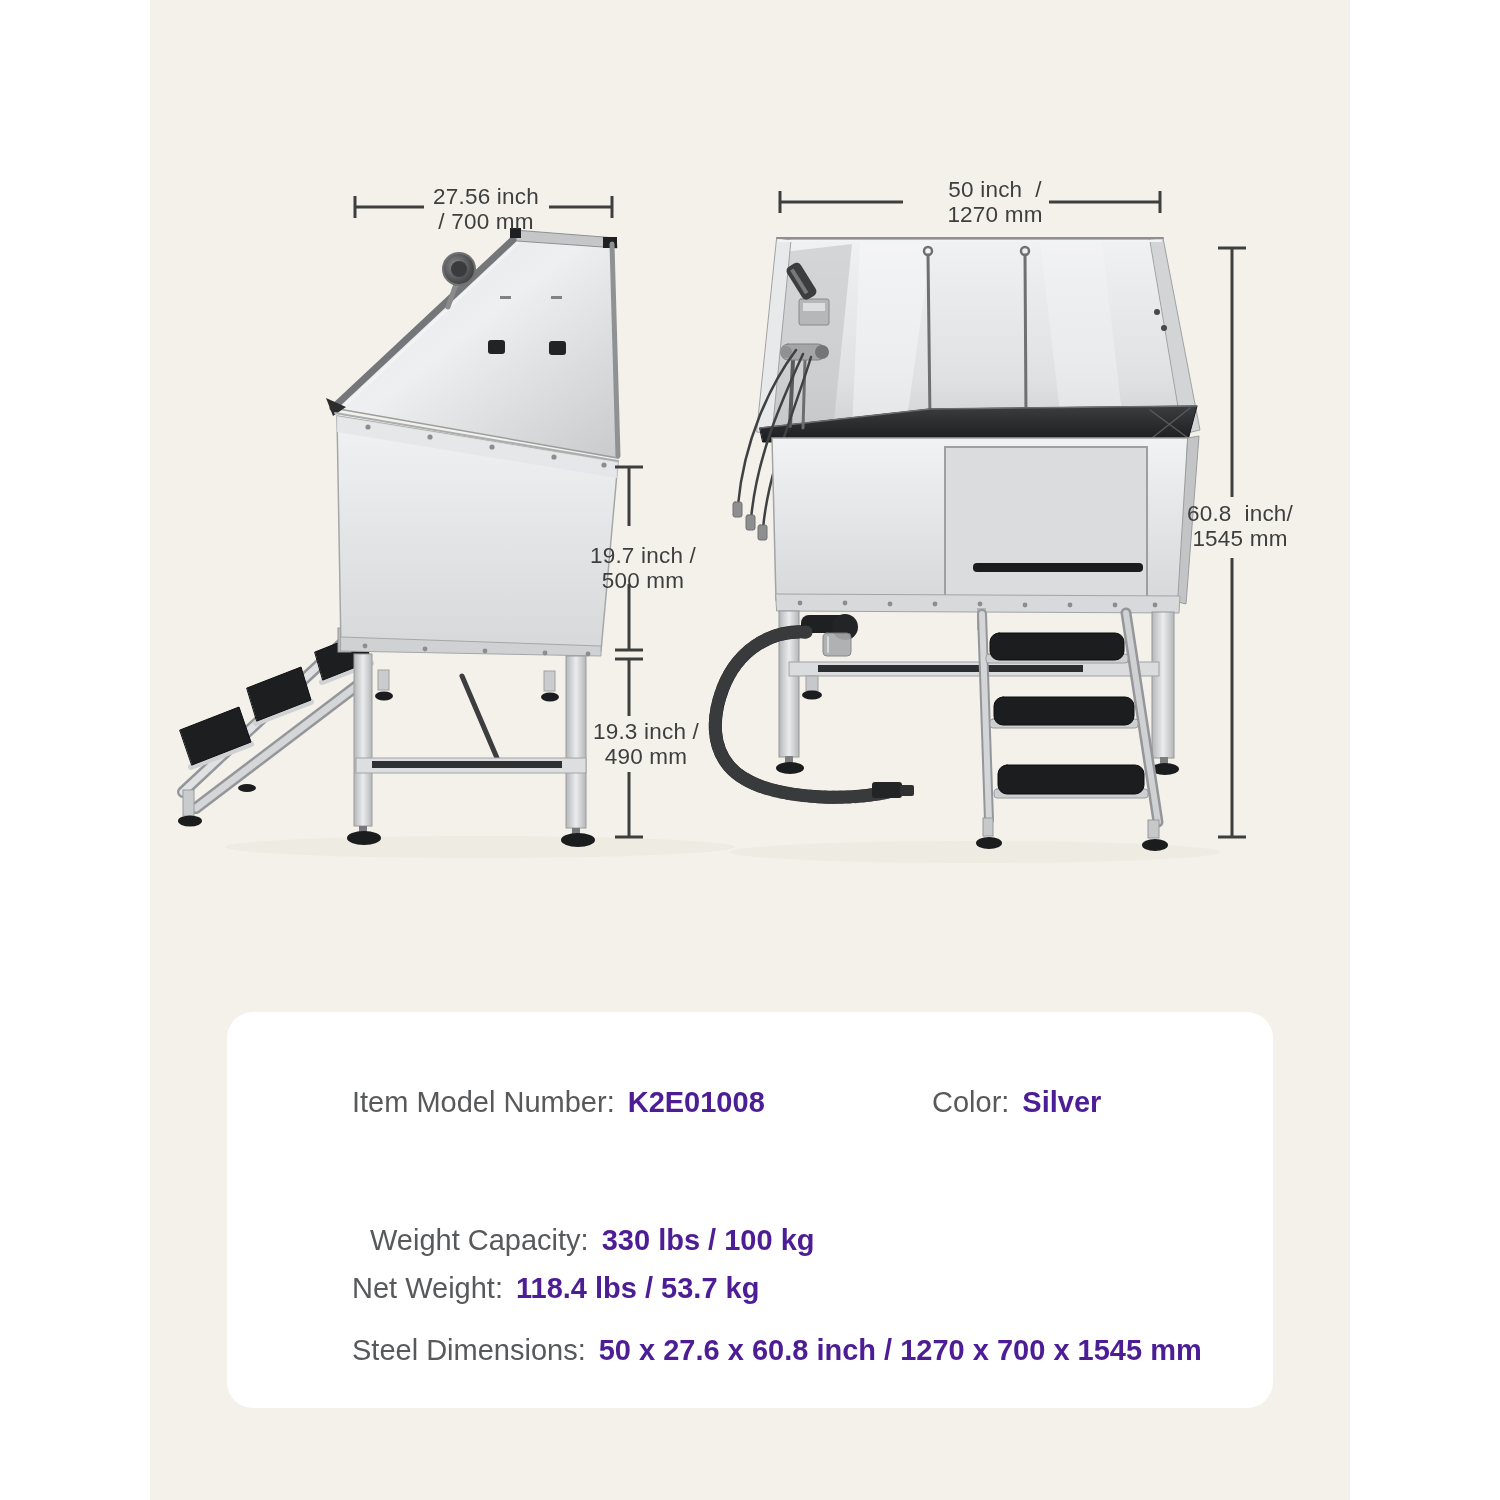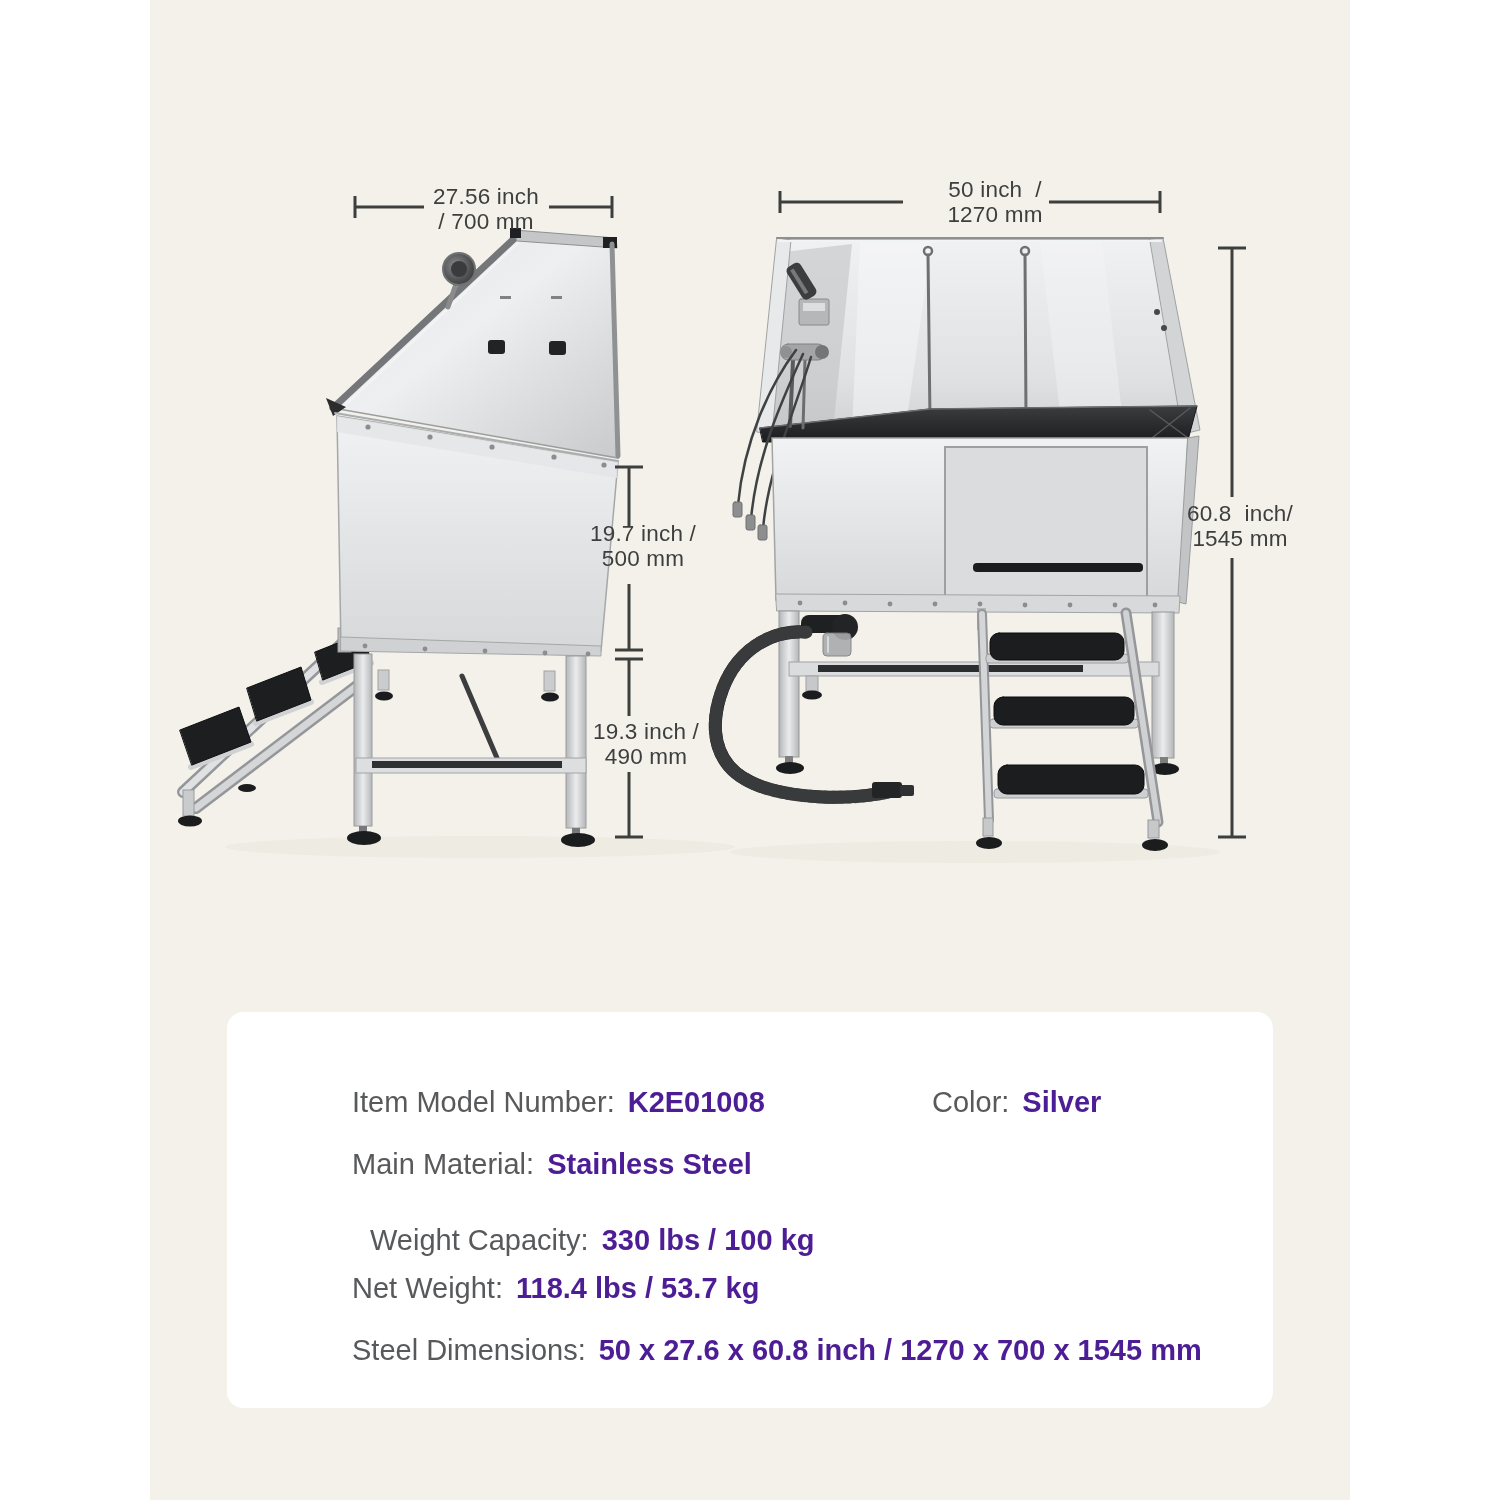--- a/index.html
+++ b/index.html
@@ -14,21 +14,21 @@
   .art{position:absolute;left:0;top:0;width:1500px;height:1500px;}
   
   .dim{
     position:absolute;width:190px;text-align:center;color:#3d3e3e;
     font-size:22.5px;line-height:25px;letter-spacing:0.2px;
   }
   .dim-line{white-space:pre;}
   
   .spec-card{
     position:absolute;left:227px;top:1012px;width:1046px;height:396px;
-    background:#ffffff;border-radius:16px;
+    background:#ffffff;border-radius:26px;
   }
   .spec-row{
     position:absolute;display:flex;align-items:baseline;gap:13px;
     font-size:29px;line-height:32px;white-space:nowrap;
   }
   .spec-label{color:#58595b;font-weight:400;}
   .spec-value{color:#4c1d95;font-weight:700;}
   .r1a{left:125px;top:74px;}
   .r1b{left:705px;top:74px;}
   .r2{left:125px;top:136px;}
@@ -293,21 +293,21 @@
 </svg>
 
 <div class="dim" style="left:391px;top:184px;">
   <div class="dim-line">27.56 inch</div>
   <div class="dim-line">/ 700 mm</div>
 </div>
 <div class="dim" style="left:900px;top:177px;">
   <div class="dim-line">50 inch  /</div>
   <div class="dim-line">1270 mm</div>
 </div>
-<div class="dim" style="left:548px;top:521px;">
+<div class="dim" style="left:548px;top:543px;">
   <div class="dim-line">19.7 inch /</div>
   <div class="dim-line">500 mm</div>
 </div>
 <div class="dim" style="left:551px;top:719px;">
   <div class="dim-line">19.3 inch /</div>
   <div class="dim-line">490 mm</div>
 </div>
 <div class="dim" style="left:1145px;top:501px;">
   <div class="dim-line">60.8  inch/</div>
   <div class="dim-line">1545 mm</div>
@@ -315,24 +315,20 @@
 
 <div class="spec-card">
   <div class="spec-row r1a">
     <span class="spec-label">Item Model Number:</span>
     <span class="spec-value">K2E01008</span>
   </div>
   <div class="spec-row r1b">
     <span class="spec-label">Color:</span>
     <span class="spec-value">Silver</span>
   </div>
-  <div class="spec-row r2">
-    <span class="spec-label">Main Material:</span>
-    <span class="spec-value">Stainless Steel</span>
-  </div>
   <div class="spec-row r3">
     <span class="spec-label">Weight Capacity:</span>
     <span class="spec-value">330 lbs / 100 kg</span>
   </div>
   <div class="spec-row r4">
     <span class="spec-label">Net Weight:</span>
     <span class="spec-value">118.4 lbs / 53.7 kg</span>
   </div>
   <div class="spec-row r5">
     <span class="spec-label">Steel Dimensions:</span>

